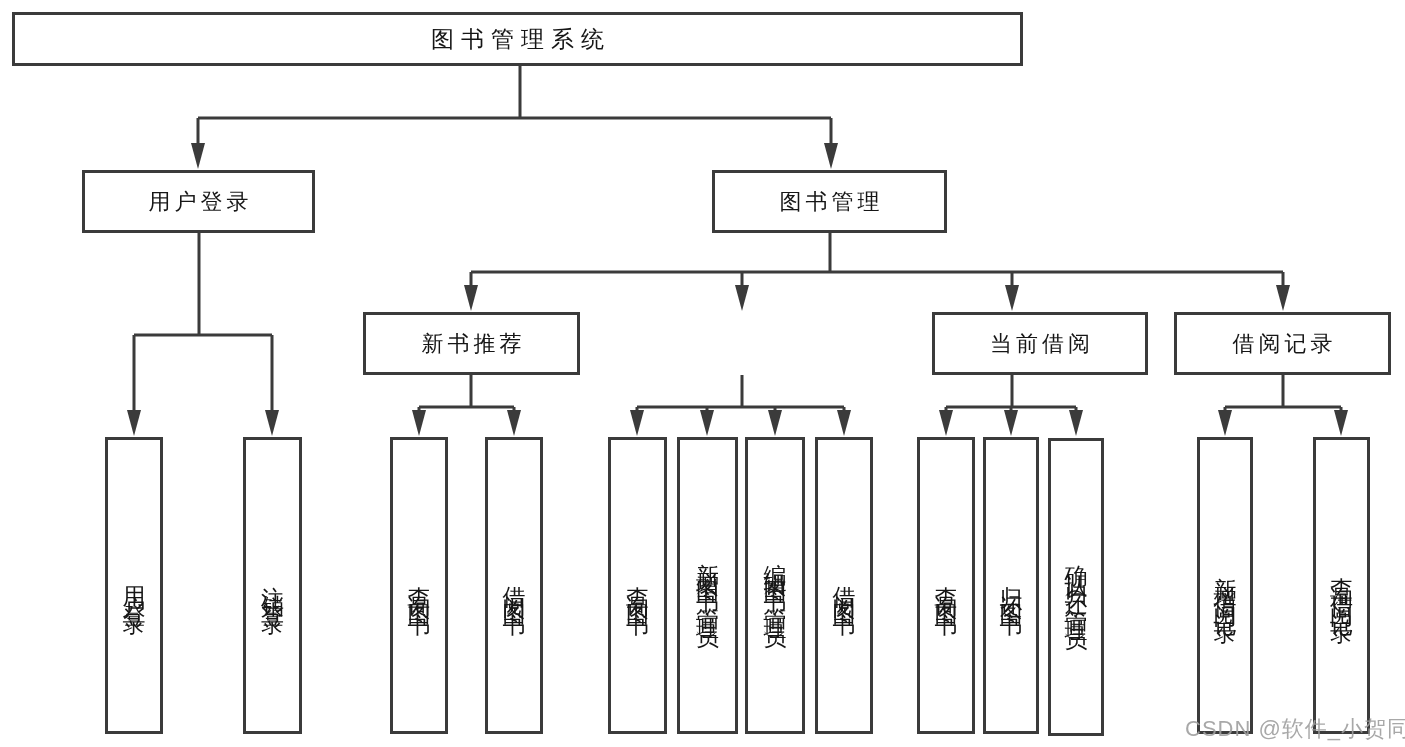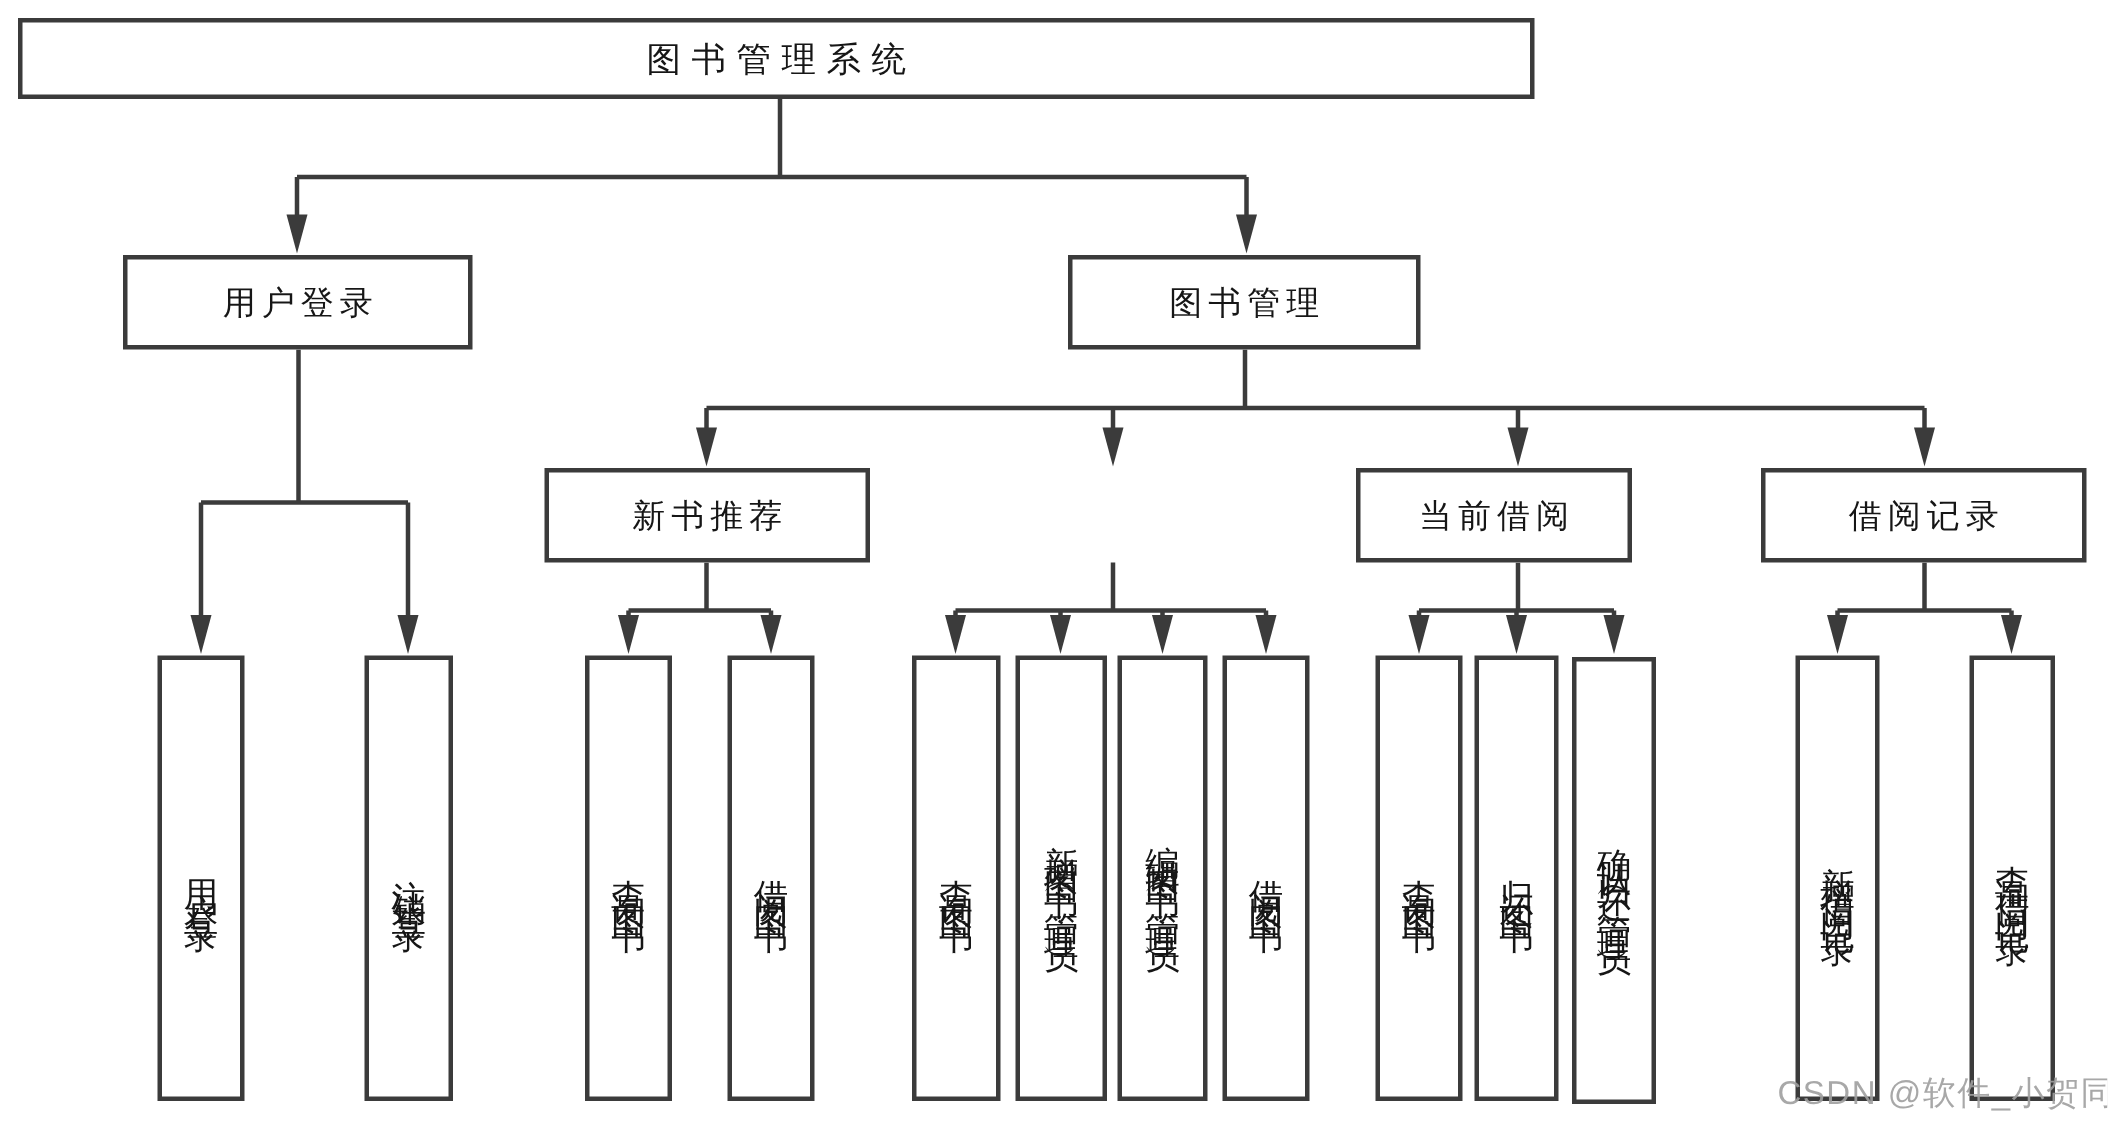--- a/index.html
+++ b/index.html
@@ -115,21 +115,21 @@
       <polygon points="1334,410 1348,410 1341,436"></polygon>
     </g>
   </svg>
 
   <div class="box title" style="left:12px; top:12px; width:1011px; height:54px;">图书管理系统</div>
 
   <div class="box" style="left:82px; top:170px; width:233px; height:63px;">用户登录</div>
   <div class="box" style="left:712px; top:170px; width:235px; height:63px;">图书管理</div>
 
   <div class="box" style="left:363px; top:312px; width:217px; height:63px;">新书推荐</div>
-  <div class="box" style="left:904px; top:312px; width:184px; height:63px;">当前借阅</div>
+  <div class="box" style="left:932px; top:312px; width:216px; height:63px;">当前借阅</div>
   <div class="box" style="left:1174px; top:312px; width:217px; height:63px;">借阅记录</div>
 
   <div class="vbox" style="left:105px; top:437px; width:58px; height:297px;">
     <span class="vtext">用户登录</span>
   </div>
   <div class="vbox" style="left:243px; top:437px; width:59px; height:297px;">
     <span class="vtext">注销登录</span>
   </div>
 
   <div class="vbox" style="left:390px; top:437px; width:58px; height:297px;">

